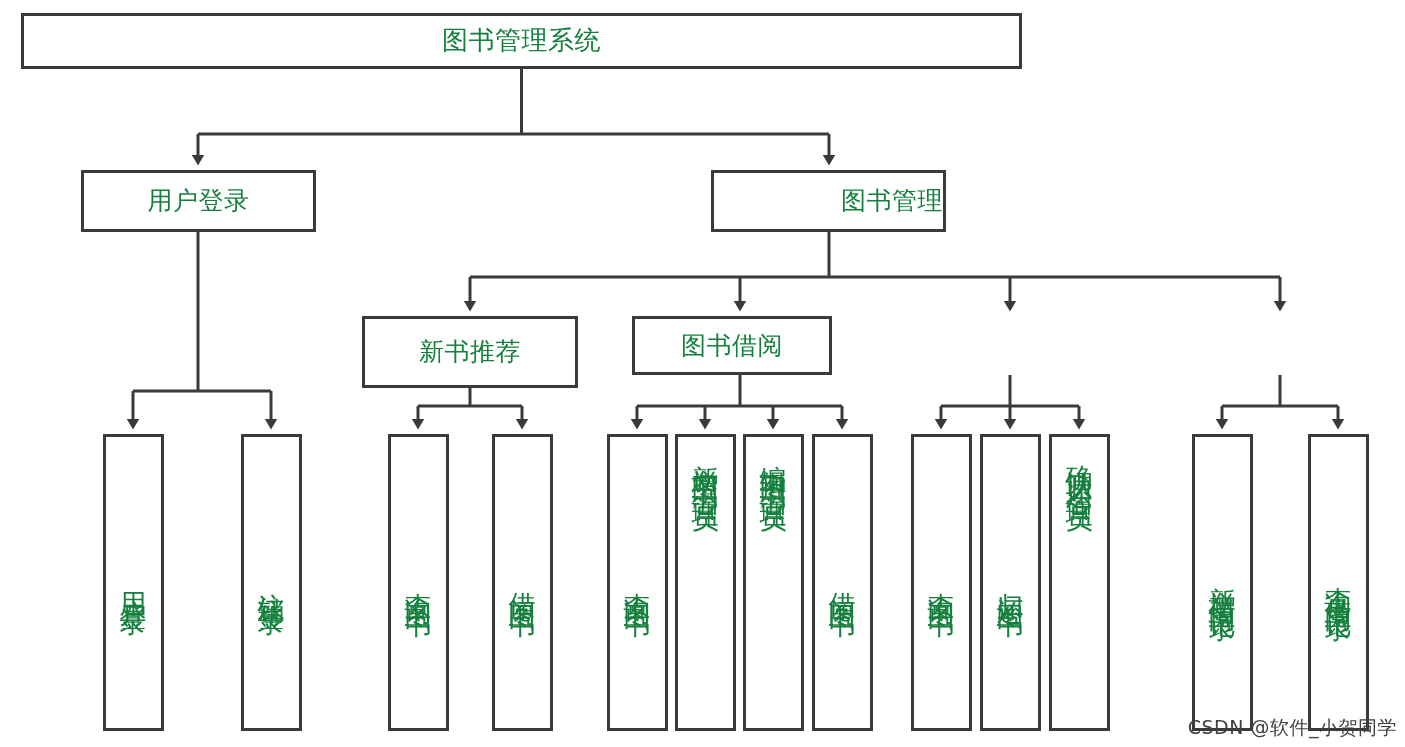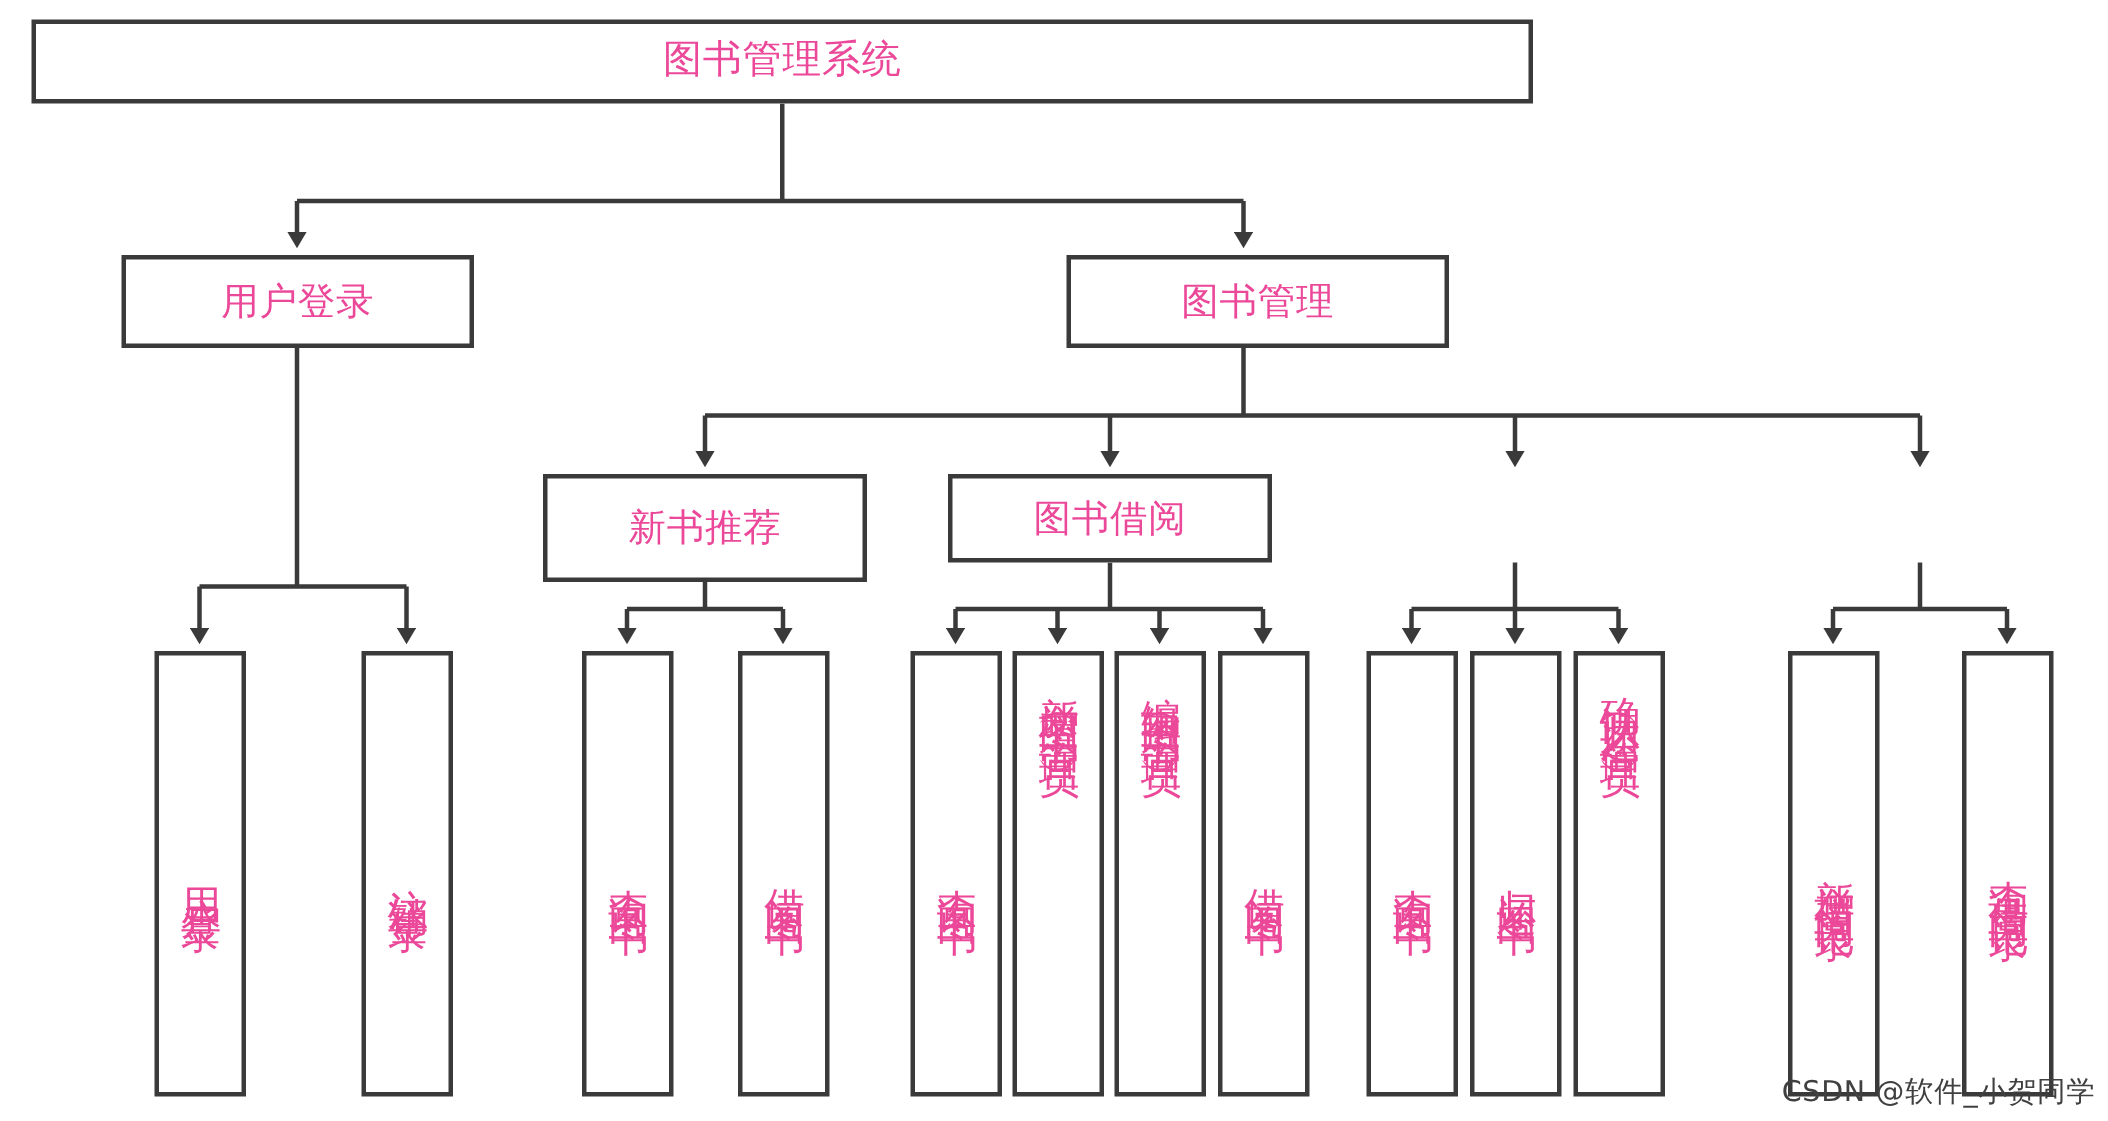--- a/index.html
+++ b/index.html
@@ -39,21 +39,21 @@
 
   
   .node {
     position: absolute;
     box-sizing: border-box;
     background: #ffffff;
     border: 3px solid #3a3a3a;
     display: flex;
     align-items: center;
     justify-content: center;
-    color: #ec4899;
+    color: #15803d;
   }
 
   .node .label {
     display: block;
     line-height: 1.12;
     letter-spacing: 0.5px;
     white-space: nowrap;
   }
 
   
@@ -152,28 +152,28 @@
     <line x1="1338" y1="406" x2="1338" y2="420" marker-end="url(#ah)"></line>
   </svg>
 
   <div class="node h root" style="left:21px; top:13px; width:1001px; height:56px;">
     <span class="label">图书管理系统</span>
   </div>
 
   <div class="node h" style="left:81px; top:170px; width:235px; height:62px;">
     <span class="label">用户登录</span>
   </div>
-  <div class="node h" style="left:711px; top:170px; width:255px; height:62px;">
+  <div class="node h" style="left:711px; top:170px; width:235px; height:62px;justify-content:flex-end;">
     <span class="label">图书管理</span>
   </div>
 
   <div class="node h" style="left:362px; top:316px; width:216px; height:72px;">
     <span class="label">新书推荐</span>
   </div>
-  <div class="node h" style="left:632px; top:316px; width:216px; height:59px;">
+  <div class="node h" style="left:632px; top:316px; width:200px; height:59px;">
     <span class="label">图书借阅</span>
   </div>
 
   <div class="node v mid" style="left:103px; top:434px; width:61px; height:297px;">
     <span class="label">用户登录</span>
   </div>
   <div class="node v mid" style="left:241px; top:434px; width:61px; height:297px;">
     <span class="label">注销登录</span>
   </div>
 

